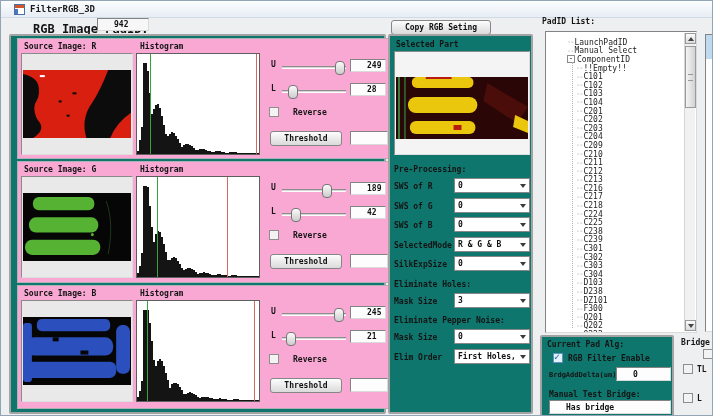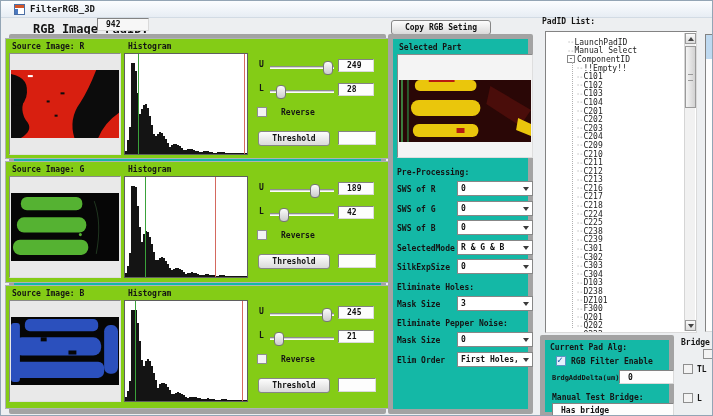--- a/index.html
+++ b/index.html
@@ -1,36 +1,36 @@
 <!DOCTYPE html>
 <html><head>
 <meta charset="utf-8">
 <style>
   *{margin:0;padding:0;box-sizing:border-box}
   html,body{width:713px;height:416px}
   body{position:relative;background:#edeff1;font-family:"DejaVu Sans Mono",monospace;overflow:hidden;border:1px solid #93a5b5}
   .abs{position:absolute}
   .lbl{font-size:8px;font-weight:bold;color:#141414;white-space:nowrap}
   .sunken{background:#fdfdfd;border:1px solid;border-color:#838383 #dadada #dadada #838383}
-  .groupbox{position:absolute;border:5px solid #a3a3a3;border-radius:2px;background:#14b8a6}
+  .groupbox{position:absolute;border:2px solid #a3a3a3;border-radius:2px;background:#0f766e}
   .btn{display:flex;align-items:center;justify-content:center;background:linear-gradient(#fdfdfd,#dadada);border:1px solid #868686;border-radius:3px;font-size:8px;font-weight:bold;color:#111}
-  .tbox{display:flex;align-items:center;padding-left:8px;font-size:8px;font-weight:bold;color:#111}
+  .tbox{display:flex;align-items:center;padding-left:16px;font-size:8px;font-weight:bold;color:#111}
   .combo{position:absolute;display:flex;align-items:center;justify-content:space-between;background:#fff;border:1px solid #878787;height:15px;padding:0 3px;font-size:8px;font-weight:bold;color:#111}
   .car{width:0;height:0;border:3px solid transparent;border-top:4px solid #3a3a3a;margin-top:4px;flex:none}
   .cb{position:absolute;background:#f3f3f3;border:1px solid #8e8e8e;width:10px;height:10px}
   .cb.checked{background:#e4f1fc;border-color:#5e92c4}
   .cb.checked::after{content:"\2713";position:absolute;left:0;top:-3px;font-size:10px;color:#2767ad;font-weight:bold}
   .track{position:absolute;height:3px;border-top:1px solid #8d8d8d;border-bottom:1px solid #fcfcfc;background:#d6d6d6}
   .thumb{position:absolute;width:10px;height:14px;top:-6px;background:linear-gradient(180deg,#fbfbfb,#cccccc);border:1px solid #767676;border-radius:4px}
   .titlebar{position:absolute;left:0;top:0;width:100%;height:17px;background:linear-gradient(180deg,#fbfdff,#e7edf4);border-bottom:1px solid #d2dbe4;display:flex;align-items:center;gap:5px;padding-left:13px}
   .titlebar .t{font-size:9px;font-weight:bold;color:#1a1a1a}
   .appicon{width:11px;height:11px;background:#fff;border:1px solid #4a6ea5;position:relative;flex:none}
   .appicon::before{content:"";position:absolute;left:0;top:0;right:0;height:3px;background:#d2552a}
   .appicon::after{content:"";position:absolute;left:0;top:4px;width:3px;bottom:0;background:#4a78c0}
-  .panel{position:absolute;left:4px;width:410px;border:1px solid #aeb2b6;background:#84cc16}
+  .panel{position:absolute;left:16px;width:410px;border:1px solid #aeb2b6;background:#f9a8d4}
   .imgbox{position:absolute;left:3px;top:14px;width:112px;height:102px;background:#e9e9e9;border:1px solid;border-color:#8a8a8a #dedede #dedede #8a8a8a}
   .imgbox svg{position:absolute;left:1px;top:16px;width:108px;height:68px}
   .hist{position:absolute;left:118px;top:14px;width:124px;height:102px;background:#fff;border:1px solid #5f5f5f}
   .hist svg{position:absolute;left:0;bottom:0;width:122px;height:99px}
   .vline{position:absolute;top:0;bottom:0;width:1px}
   .mrow{position:relative;height:19.5px}
   .mrow.hdr{height:17px}
   .mrow .lbl{position:absolute;left:2px;top:4px}
   .mrow .combo{left:62px;top:0;width:76px}
   .tree-row{position:relative;height:8.6px;display:flex;align-items:center;font-size:8px;color:#1d1d1d;white-space:nowrap}

